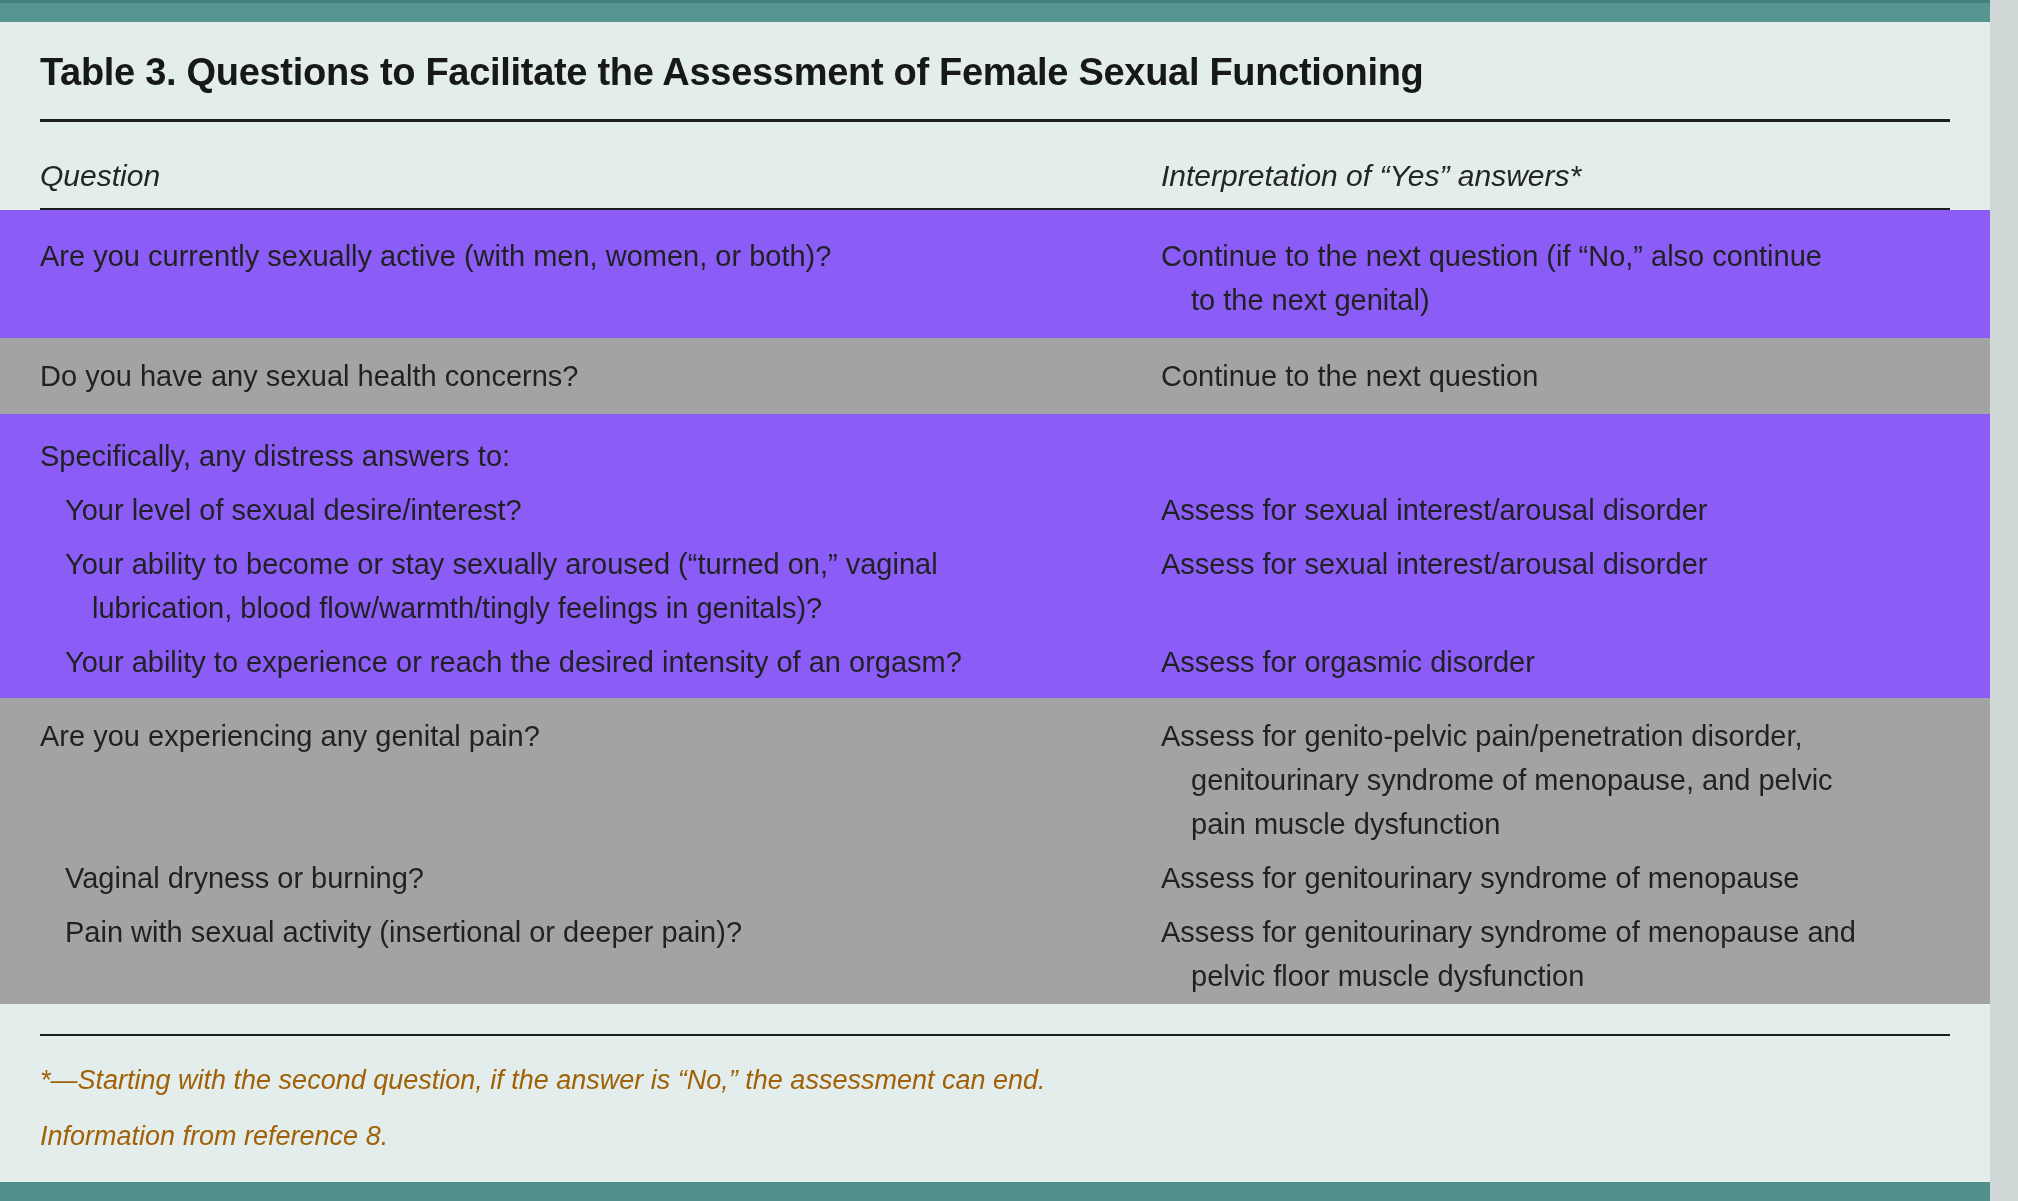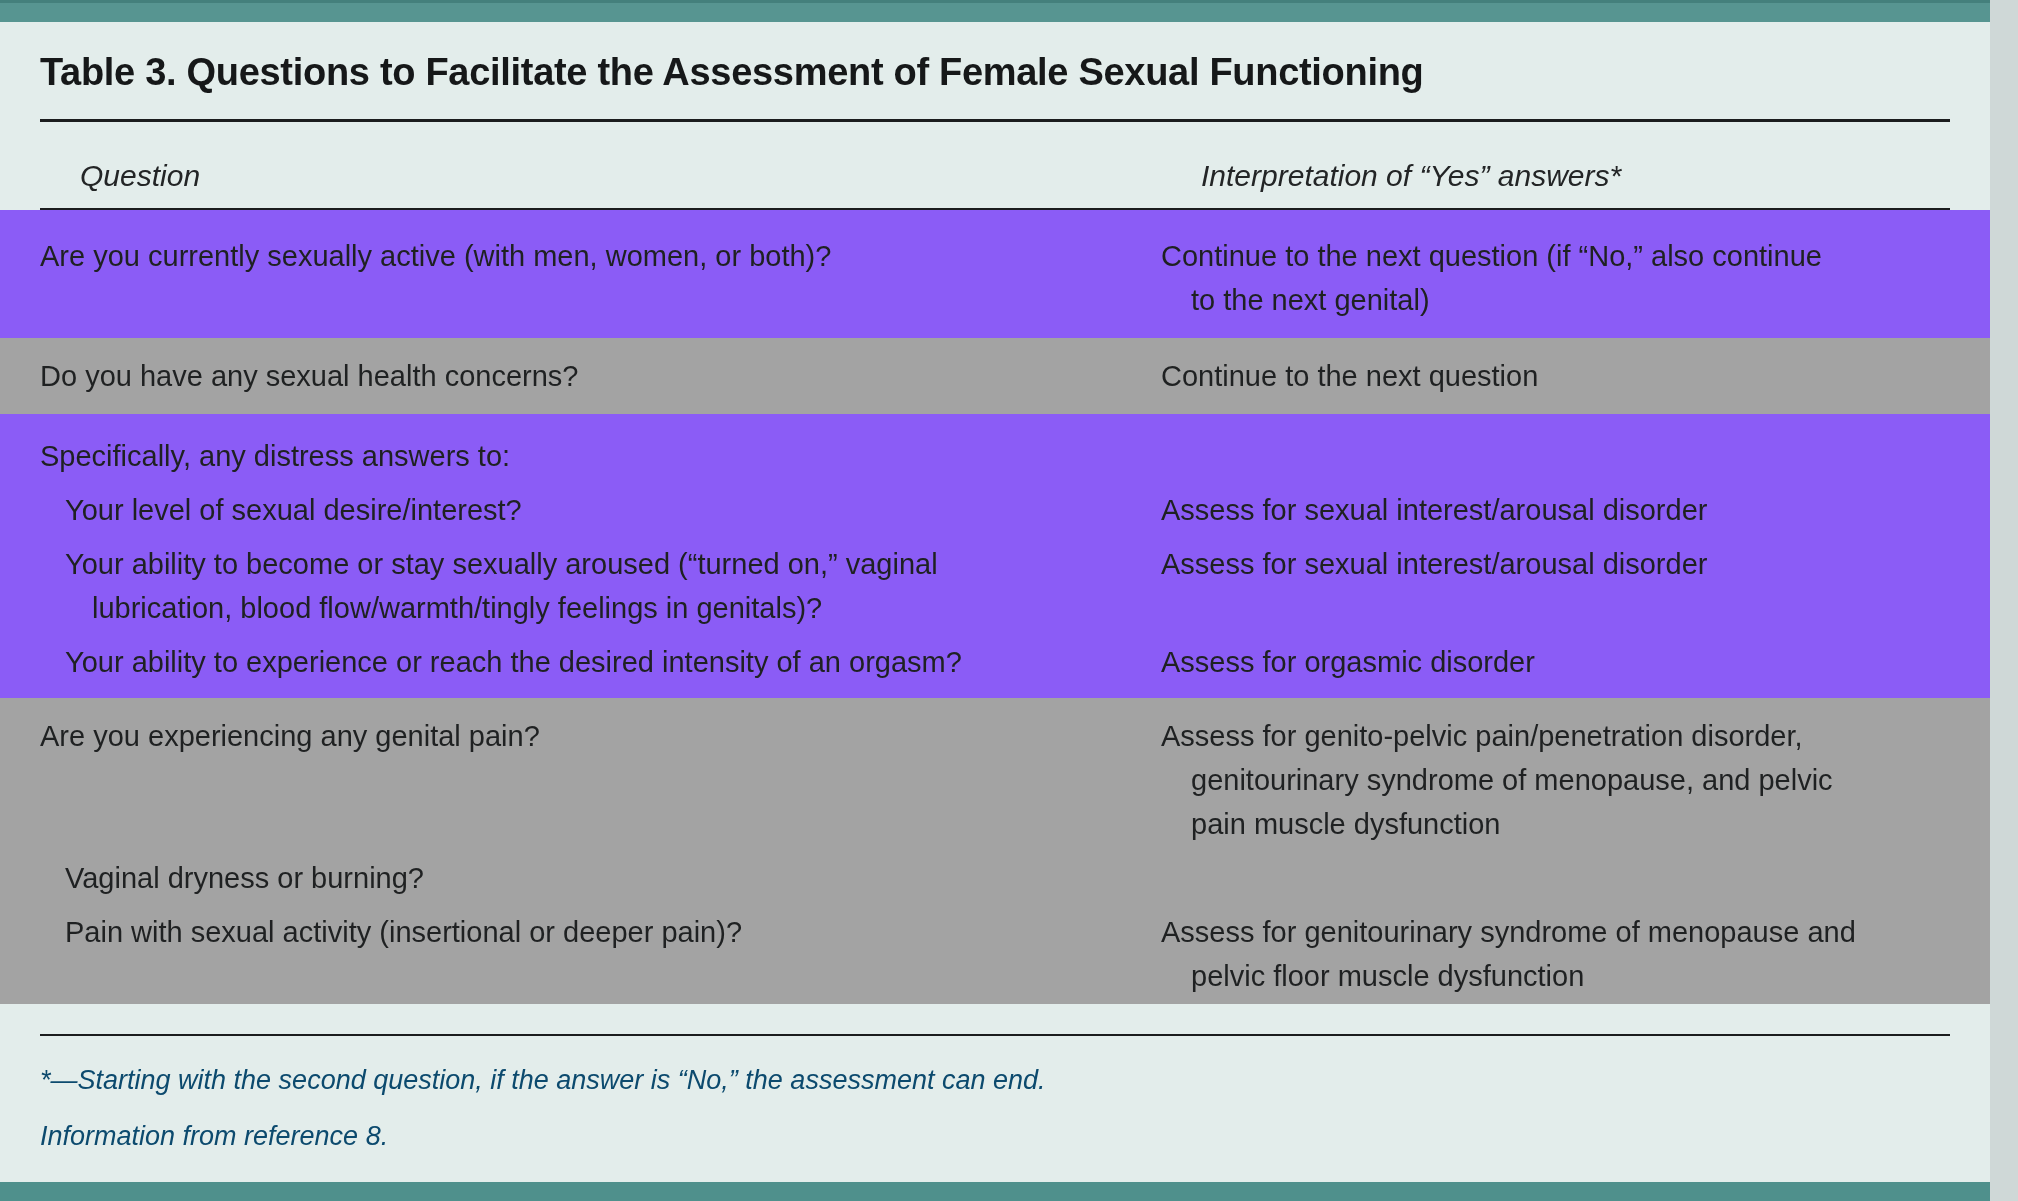--- a/index.html
+++ b/index.html
@@ -21,39 +21,39 @@
   }
   .rule{height:0;border-top:3px solid #1b1d1e;margin-left:40px;margin-right:40px;}
   .rule.title-rule{margin-top:27px;}
   .rule.header-rule{border-top-width:2px;margin-top:8px;}
   .rule.foot-rule{border-top-width:2px;margin-top:30px;}
   .grid{
     display:grid;grid-template-columns:1121px 1fr;
     align-items:start;
   }
   .colhead{margin:30px 40px 0 40px;line-height:48px;font-style:italic;font-size:30px;color:#232526;}
-  .colhead .hcell{white-space:nowrap;margin-left:40px;}
+  .colhead .hcell{white-space:nowrap;}
   .band{width:100%;}
   .band.light{background:#8b5cf6;}
   .band.white{background:#a3a3a3;}
   .band .inner{padding-left:40px;padding-right:40px;box-sizing:border-box;}
   .band1 .inner{padding-top:24px;padding-bottom:16px;}
   .band2 .inner{padding-top:16px;padding-bottom:16px;}
   .band3 .inner{padding-top:20px;padding-bottom:14px;}
   .band4 .inner{padding-top:16px;padding-bottom:6px;}
   .line{font-size:29px;line-height:44px;white-space:nowrap;}
   .lead{font-size:29px;line-height:44px;white-space:nowrap;}
   .lead + .pair, .pair + .pair{margin-top:10px;}
   .cell{min-width:0;}
   .cell .cont{margin-left:30px;}
   .qcell.sub{padding-left:25px;}
   .qcell .cont{margin-left:27px;}
   .footnote{
     margin:24px 40px 0 40px;
-    font-size:27px;line-height:40px;font-style:italic;color:#0c4a6e;white-space:nowrap;
+    font-size:27px;line-height:40px;font-style:italic;color:#a16207;white-space:nowrap;
   }
   .footnote.second{margin-top:16px;}
 </style>
 </head>
 <body>
 
 <div class="page">
 
   <div class="bar top"></div>
 
@@ -139,20 +139,23 @@
           <div class="line">Assess for genito-pelvic pain/penetration disorder,</div>
           <div class="line cont">genitourinary syndrome of menopause, and pelvic</div>
           <div class="line cont">pain muscle dysfunction</div>
         </div>
       </div>
 
       <div class="pair grid">
         <div class="cell qcell sub">
           <div class="line">Vaginal dryness or burning?</div>
         </div>
+        <div class="cell acell">
+          <div class="line">Assess for genitourinary syndrome of menopause</div>
+        </div>
       </div>
 
       <div class="pair grid">
         <div class="cell qcell sub">
           <div class="line">Pain with sexual activity (insertional or deeper pain)?</div>
         </div>
         <div class="cell acell">
           <div class="line">Assess for genitourinary syndrome of menopause and</div>
           <div class="line cont">pelvic floor muscle dysfunction</div>
         </div>

